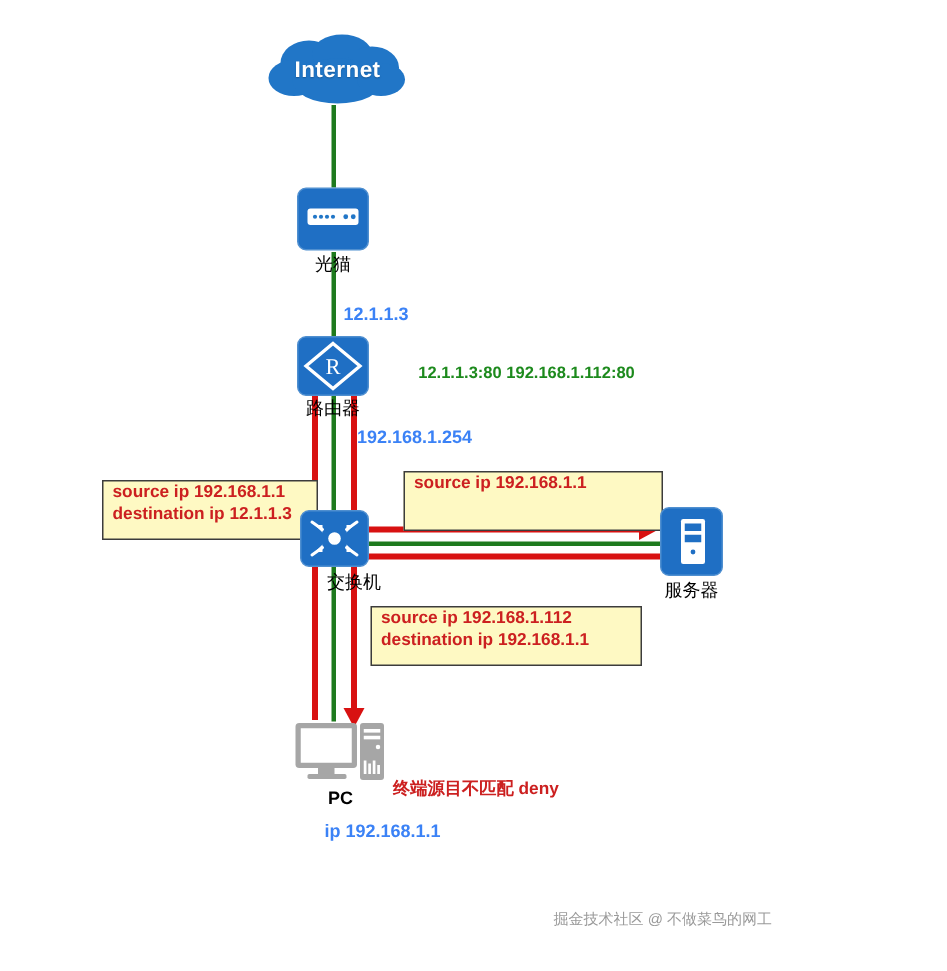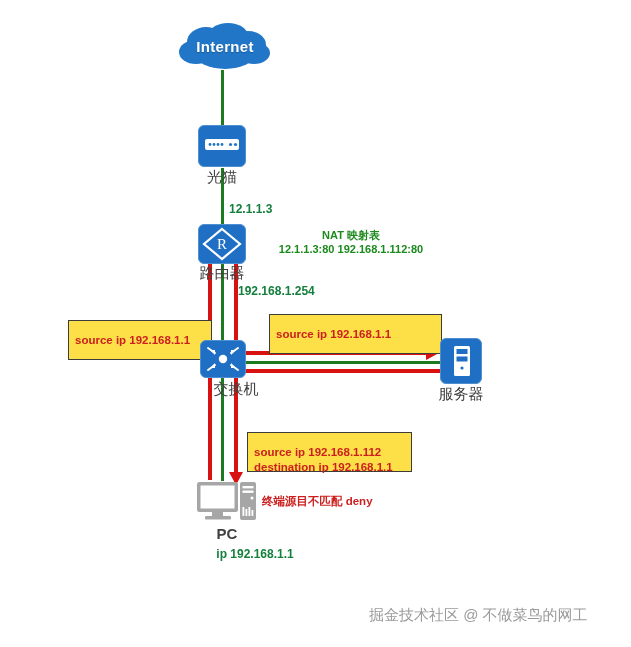--- a/index.html
+++ b/index.html
@@ -66,69 +66,70 @@
     position: absolute;
     background: #1f6fc4;
     border-radius: 6px;
     border: 1px solid #4f8fd0;
     box-sizing: border-box;
   }
 
   .dev-label {
     position: absolute;
     text-align: center;
-    font-size: 15px;
-    color: #404040;
+    font-size: 12px;
+    color: #000000;
     white-space: nowrap;
   }
 
   .ip-label {
     position: absolute;
     font-size: 12px;
     font-weight: bold;
-    color: #15803d;
+    color: #3b82f6;
     white-space: nowrap;
   }
   .ip-label.center { text-align: center; }
 
   .green-label {
     position: absolute;
     font-size: 11px;
     font-weight: bold;
     color: #1d8a1d;
     white-space: nowrap;
     line-height: 15px;
     text-align: center;
   }
 
   .red-label {
     position: absolute;
     font-size: 11.5px;
     font-weight: bold;
     color: #cc2020;
     white-space: nowrap;
+    margin-top: 24px;
   }
 
   .note {
     position: absolute;
     border: 1px solid #3c3c3c;
-    background: #fde047;
+    background: #fef9c3;
     box-sizing: border-box;
-    padding: 12px 6px 5px 6px;
+    padding: 0 6px 5px 6px;
     font-size: 11.5px;
     font-weight: bold;
     color: #cc2020;
     line-height: 15px;
     white-space: nowrap;
   }
 
   .watermark {
     position: absolute;
     color: #9a9a9a;
-    font-size: 15px;
+    font-size: 10px;
     white-space: nowrap;
   }
 
   .pc-icon { position: absolute; }
 </style>
 </head>
 <body>
 
 <div id="canvas">
 
@@ -185,25 +186,25 @@
   <div class="devbox" style="left:198px; top:224px; width:48px; height:40px;">
     <svg width="46" height="38" viewBox="0 0 46 38">
       <polygon points="23,4 41,19 23,34 5,19" fill="none" stroke="#ffffff" stroke-width="2.2"></polygon>
       <text x="23" y="24" font-family="Liberation Serif, serif" font-size="15" fill="#ffffff" text-anchor="middle">R</text>
     </svg>
   </div>
   <div class="dev-label" style="left:182px; top:264px; width:80px;text-align:center;">路由器</div>
 
   <div class="ip-label" style="left:238px; top:284px;">192.168.1.254</div>
 
-  <div class="green-label" style="left:266px; top:228px; width:170px;">NAT 映射表</div>
   <div class="green-label" style="left:266px; top:242px; width:170px;">12.1.1.3:80 192.168.1.112:80</div>
 
   <div class="note" style="left:68px; top:320px; width:144px; height:40px;">
     <div>source ip 192.168.1.1</div>
+    <div>destination ip  12.1.1.3</div>
   </div>
 
   <div class="note" style="left:269px; top:314px; width:173px; height:40px;">
     <div>source ip 192.168.1.1</div>
   </div>
 
   <div class="devbox" style="left:200px; top:340px; width:46px; height:38px;">
     <svg width="44" height="36" viewBox="0 0 44 36">
       <circle cx="22" cy="18" r="4.2" fill="#ffffff"></circle>
       <g stroke="#ffffff" stroke-width="2" fill="none" stroke-linecap="round">
@@ -225,21 +226,21 @@
   <div class="devbox" style="left:440px; top:338px; width:42px; height:46px;">
     <svg width="40" height="44" viewBox="0 0 40 44">
       <rect x="13" y="7" width="16" height="30" rx="1.5" fill="#ffffff"></rect>
       <rect x="15.5" y="10" width="11" height="5" fill="#1f6fc4"></rect>
       <rect x="15.5" y="17.5" width="11" height="5" fill="#1f6fc4"></rect>
       <circle cx="21" cy="29" r="1.6" fill="#1f6fc4"></circle>
     </svg>
   </div>
   <div class="dev-label" style="left:421px; top:385px; width:80px;">服务器</div>
 
-  <div class="note" style="left:247px; top:432px; width:165px; height:40px;">
+  <div class="note" style="left:247px; top:404px; width:181px; height:40px;">
     <div>source ip 192.168.1.112</div>
     <div>destination ip  192.168.1.1</div>
   </div>
 
   <div class="pc-icon" style="left:196px; top:479px;">
     <svg width="62" height="48" viewBox="0 0 62 48">
 
       <rect x="1" y="3" width="41" height="30" rx="2.5" fill="#a6a6a6"></rect>
       <rect x="4.5" y="6.5" width="34" height="23" fill="#ffffff"></rect>
       <rect x="16" y="33" width="11" height="4" fill="#a6a6a6"></rect>

